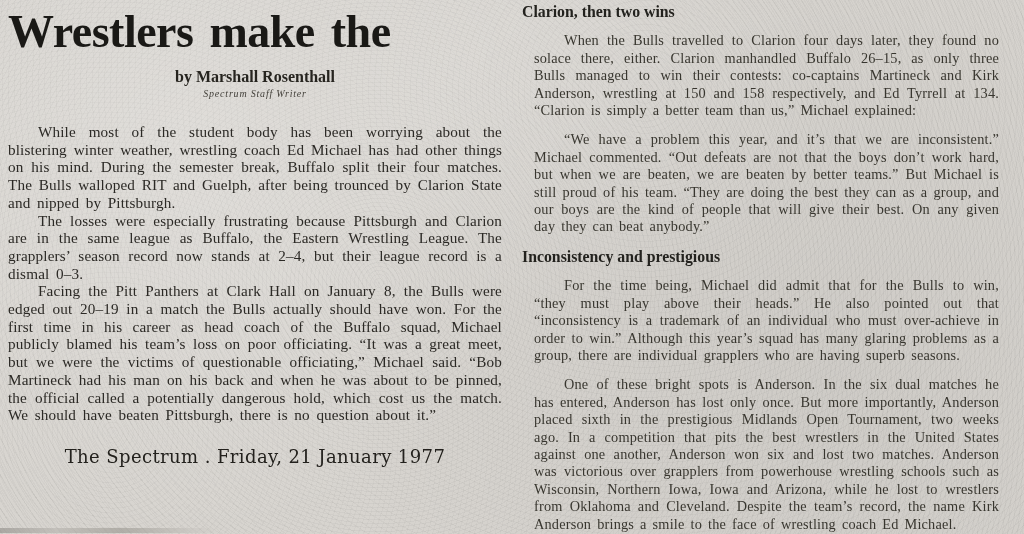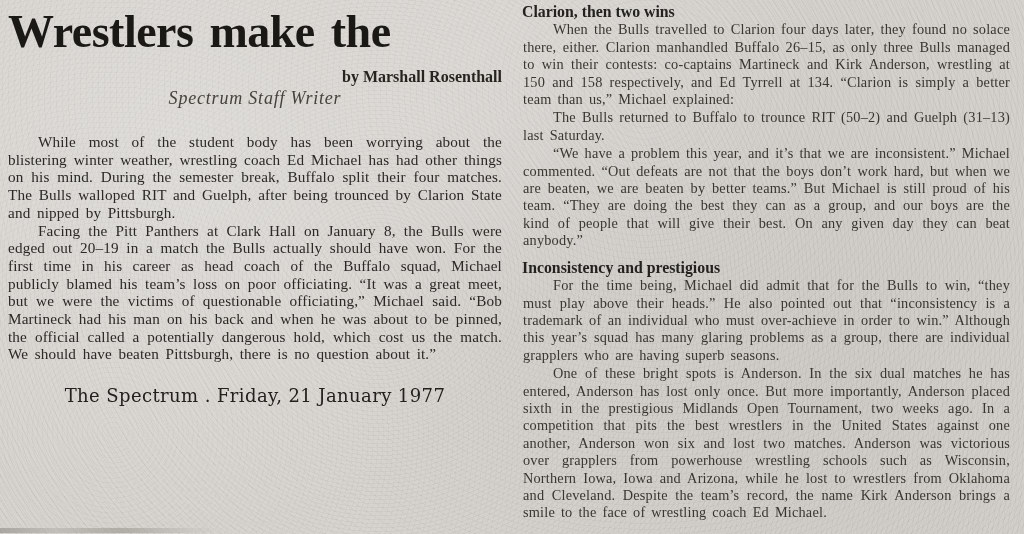--- a/index.html
+++ b/index.html
@@ -17,33 +17,33 @@
     color:#2b2925;
   }
   .page { position:relative; width:860px; height:534px; }
 
   
   .left-col { position:absolute; left:8px; top:4px; width:494px; }
   .headline {
     font-weight:bold; font-size:46px; line-height:55px;
     letter-spacing:-0.5px; word-spacing:5px; color:#1a1916;
   }
-  .byline { text-align:right; font-weight:bold; font-size:16px; margin-top:9px; color:#26241f; }
-  .staff-writer { text-align:center; font-style:italic; font-size:18px; letter-spacing:0.8px; margin-top:2px; color:#45423c; }
+  .byline { text-align:center; font-weight:bold; font-size:16px; margin-top:9px; color:#26241f; }
+  .staff-writer { text-align:center; font-style:italic; font-size:10px; letter-spacing:0.8px; margin-top:2px; color:#45423c; }
   .article-body { margin-top:24px; font-size:15.2px; line-height:17.7px; text-align:justify; word-spacing:2.6px; letter-spacing:0.15px; }
   .article-body p { margin:0; text-indent:30px; }
   .dateline {
     text-align:center; margin-top:22px;
     font-family:"DejaVu Serif", serif; font-size:18px; letter-spacing:0.4px; color:#23211d;
   }
 
   
   .right-col { position:absolute; left:522px; top:3px; width:489px; color:#38362f; }
   .right-col h2 { margin:0; font-size:15.8px; line-height:17.4px; font-weight:bold; color:#23221e; }
-  .right-col p { margin:1px; font-size:14.3px; line-height:17.4px; text-align:justify; text-indent:30px; word-spacing:2.2px; letter-spacing:0.2px; }
+  .right-col p { margin:12px; font-size:14.3px; line-height:17.4px; text-align:justify; text-indent:30px; word-spacing:2.2px; letter-spacing:0.2px; }
   .section { margin-bottom:0; }
   .section + .section { margin-top:9px; }
 
   
   .smudge {
     position:absolute; left:0; bottom:1px; width:220px; height:5px;
     background:linear-gradient(90deg, #8f8c87 0%, #b7b4af 25%, #99968f 55%, #c4c1bc 85%, transparent 100%);
     opacity:.6; filter:blur(0.7px);
   }
 </style>
@@ -53,31 +53,31 @@
 <div class="page">
 
   <div class="left-col">
     <div class="headline">
       <div>Wrestlers make the</div>
     </div>
     <div class="byline">by Marshall Rosenthall</div>
     <div class="staff-writer">Spectrum Staff Writer</div>
     <div class="article-body">
         <p>While most of the student body has been worrying about the blistering winter weather, wrestling coach Ed Michael has had other things on his mind. During the semester break, Buffalo split their four matches. The Bulls walloped RIT and Guelph, after being trounced by Clarion State and nipped by Pittsburgh.</p>
+        <p>The losses were especially frustrating because Pittsburgh and Clarion are in the same league as Buffalo, the Eastern Wrestling League. The grapplers’ season record now stands at 2–4, but their league record is a dismal 0–3.</p>
         <p>Facing the Pitt Panthers at Clark Hall on January 8, the Bulls were edged out 20–19 in a match the Bulls actually should have won. For the first time in his career as head coach of the Buffalo squad, Michael publicly blamed his team’s loss on poor officiating. “It was a great meet, but we were the victims of questionable officiating,” Michael said. “Bob Martineck had his man on his back and when he was about to be pinned, the official called a potentially dangerous hold, which cost us the match. We should have beaten Pittsburgh, there is no question about it.”</p>
       </div>
     <div class="dateline">The Spectrum . Friday, 21 January 1977</div>
   </div>
 
   <div class="right-col">
     <div>
         <div class="section">
           <h2>Clarion, then two wins</h2>
           <p>When the Bulls travelled to Clarion four days later, they found no solace there, either. Clarion manhandled Buffalo 26–15, as only three Bulls managed to win their contests: co-captains Martineck and Kirk Anderson, wrestling at 150 and 158 respectively, and Ed Tyrrell at 134. “Clarion is simply a better team than us,” Michael explained:</p>
-          <p>The Bulls returned to Buffalo to trounce RIT (50–2) and Guelph (31–13) last Saturday.</p>
           <p>“We have a problem this year, and it’s that we are inconsistent.” Michael commented. “Out defeats are not that the boys don’t work hard, but when we are beaten, we are beaten by better teams.” But Michael is still proud of his team. “They are doing the best they can as a group, and our boys are the kind of people that will give their best. On any given day they can beat anybody.”</p>
         </div>
         <div class="section">
           <h2>Inconsistency and prestigious</h2>
           <p>For the time being, Michael did admit that for the Bulls to win, “they must play above their heads.” He also pointed out that “inconsistency is a trademark of an individual who must over-achieve in order to win.” Although this year’s squad has many glaring problems as a group, there are individual grapplers who are having superb seasons.</p>
           <p>One of these bright spots is Anderson. In the six dual matches he has entered, Anderson has lost only once. But more importantly, Anderson placed sixth in the prestigious Midlands Open Tournament, two weeks ago. In a competition that pits the best wrestlers in the United States against one another, Anderson won six and lost two matches. Anderson was victorious over grapplers from powerhouse wrestling schools such as Wisconsin, Northern Iowa, Iowa and Arizona, while he lost to wrestlers from Oklahoma and Cleveland. Despite the team’s record, the name Kirk Anderson brings a smile to the face of wrestling coach Ed Michael.</p>
         </div>
       </div>
   </div>
 

